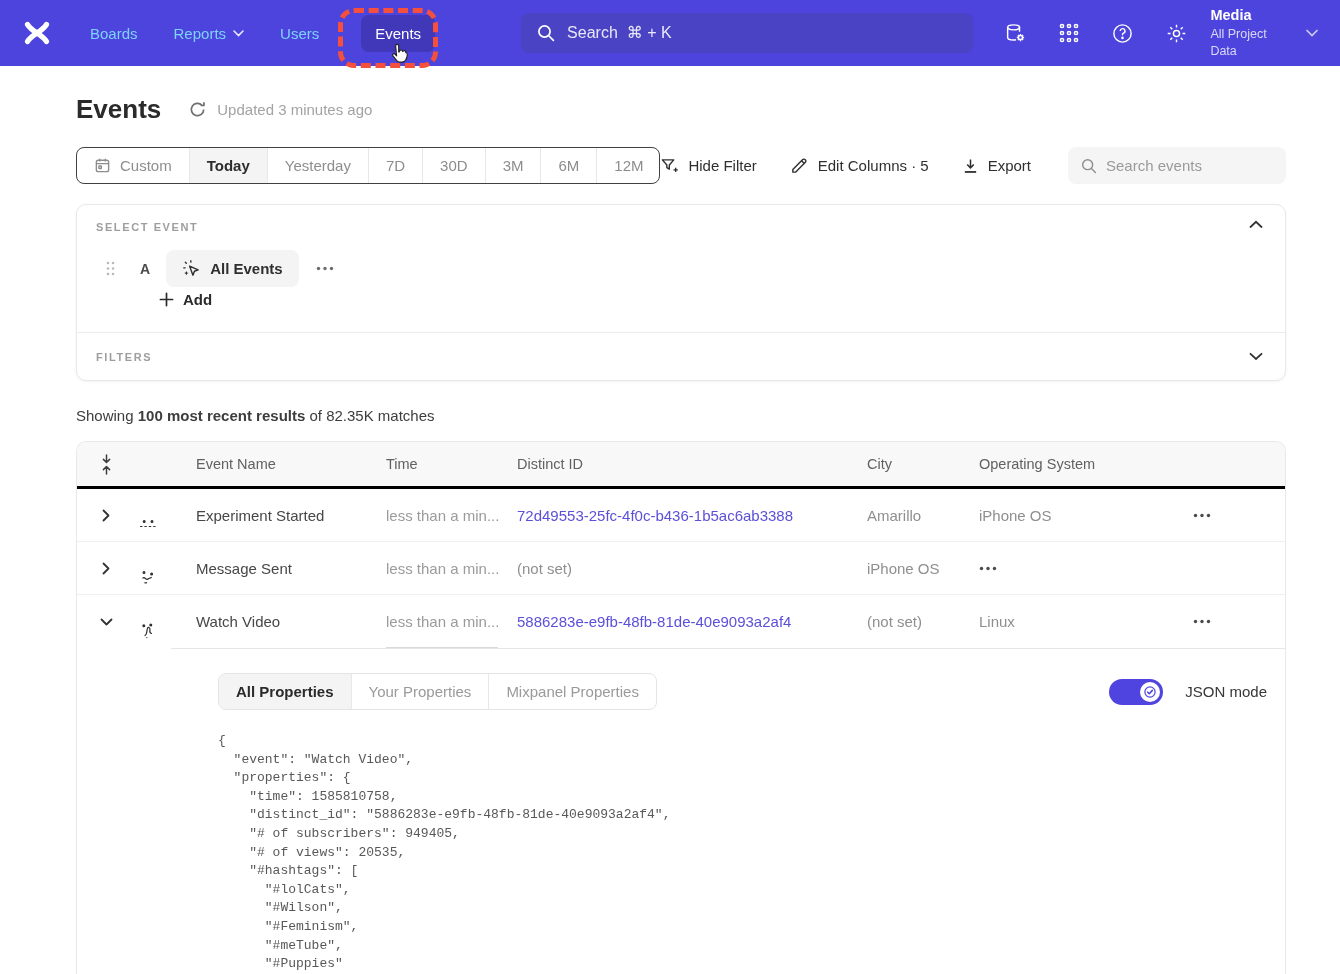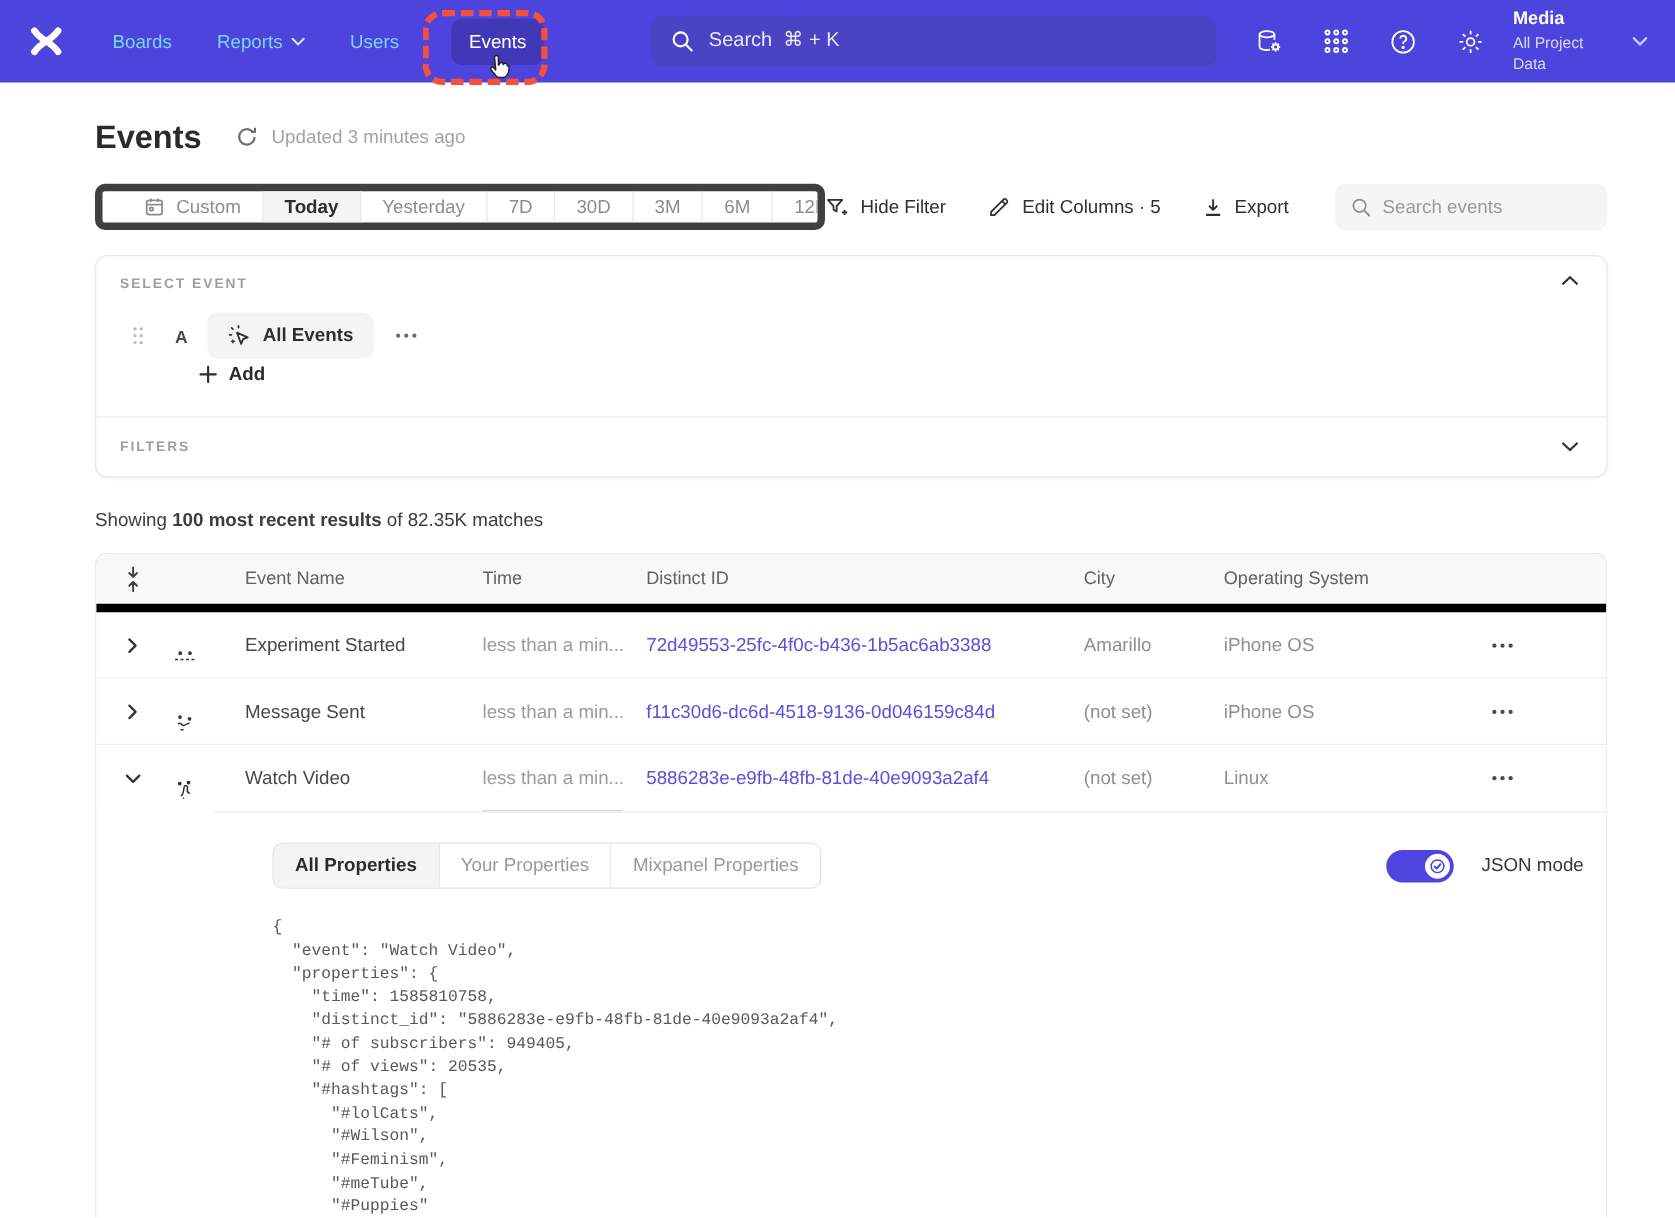--- a/index.html
+++ b/index.html
@@ -53,21 +53,21 @@
 
   
   .main { padding: 0 54px 0 76px; }
 
   .title-row { margin-top: 28px; display: flex; align-items: center; }
   .page-title { font-size: 26px; font-weight: bold; color: #2b2b2b; }
   .refresh-btn { margin-left: 27px; cursor: pointer; }
   .updated-text { margin-left: 10px; font-size: 15px; color: #a3a3a3; }
 
   .controls-row { margin-top: 22px; display: flex; align-items: center; justify-content: space-between; }
-  .segmented { display: flex; border: 6px solid #404040; border-radius: 8px; overflow: hidden; height: 37px; background: #fff; padding-left: 16px; }
+  .segmented { display: flex; border: 1px solid #404040; border-radius: 8px; overflow: hidden; height: 37px; background: #fff; }
   .seg { display: flex; align-items: center; padding: 0 17px; font-size: 15px; color: #8d8d8d; border-right: 1px solid #e8e8e8; cursor: pointer; gap: 9px; white-space: nowrap; }
   .seg:last-child { border-right: none; }
   .seg.selected { background: #f4f4f4; color: #2d2d2d; font-weight: bold; }
 
   .tools { display: flex; align-items: center; }
   .tool { display: flex; align-items: center; gap: 9px; font-size: 15px; color: #2f2f2f; cursor: pointer; margin-left: 33px; white-space: nowrap; }
   .tool:first-child { margin-left: 0; }
   .events-search {
     margin-left: 37px; width: 218px; height: 37px; background: #f5f5f6; border-radius: 8px;
     display: flex; align-items: center; padding-left: 13px; gap: 9px;
@@ -101,21 +101,21 @@
   .filters-row { height: 47px; display: flex; align-items: center; padding: 0 22px 0 19px; cursor: pointer; }
   .filters-row .chev { margin-left: auto; }
 
   
   .summary { margin-top: 26px; font-size: 15px; color: #3d3d3d; }
   .summary b { font-weight: bold; }
 
   
   .table-card { margin-top: 17px; border: 1px solid #e8e8e8; border-bottom: none; border-radius: 10px 10px 0 0; overflow: hidden; background: #fff; }
   .trow { display: grid; grid-template-columns: 58px 61px 190px 131px 350px 112px 214px 1fr; align-items: center; }
-  .thead { height: 47px; background: #f8f8f8; border-bottom: 7px solid #000000; color: #616161; font-size: 14.5px; }
+  .thead { height: 47px; background: #f8f8f8; border-bottom: 3px solid #000000; color: #616161; font-size: 14.5px; }
   .tbody-row { height: 53px; border-bottom: 1px solid #efefef; font-size: 15px; background: #fff; }
   .tbody-row.expanded { border-bottom: none; position: relative; }
   .cell-center { display: flex; justify-content: center; }
   .expander { cursor: pointer; display: flex; justify-content: center; width: 58px; }
   .avatar { width: 26px; height: 26px; border-radius: 50%; margin-left: 5px; position: relative; overflow: hidden; }
   .event-name { color: #474747; }
   .time-cell { color: #9b9b9b; }
   .id-link { color: #5B50D9; cursor: pointer; text-decoration: none; }
   .gray-cell { color: #8f8f8f; }
   .row-actions { cursor: pointer; width: 26px; }
@@ -395,21 +395,20 @@
       </span>
       <span><span class="avatar" style="background: rgb(236, 169, 220);">
         <svg width="26" height="26" viewBox="0 0 26 26" fill="none" stroke="#343434" stroke-width="1.2">
           <circle cx="9" cy="8.6" r="0.9" fill="#343434"></circle>
               <circle cx="16.6" cy="10" r="0.9" fill="#343434"></circle>
           <path d="M7.5 14.5c2-3 3.5 2.5 5.5.5 1.3-1.3 2.6-.5 3.6-1.8M9.5 18.5c.8.6 1.8.5 2.4-.2"></path>
         </svg>
       </span></span>
       <span class="event-name">Message Sent</span>
       <span class="time-cell">less than a min...</span>
-      <span><a class="id-link">f11c30d6-dc6d-4518-9136-0d046159c84d</a></span>
       <span class="gray-cell">(not set)</span>
       <span class="gray-cell">iPhone OS</span>
       <span class="row-actions">
         <svg width="18" height="5" viewBox="0 0 18 5" fill="#4a4a4a">
             <circle cx="2.5" cy="2.5" r="1.7"></circle>
             <circle cx="9" cy="2.5" r="1.7"></circle>
             <circle cx="15.5" cy="2.5" r="1.7"></circle>
           </svg>
       </span>
     </div>

